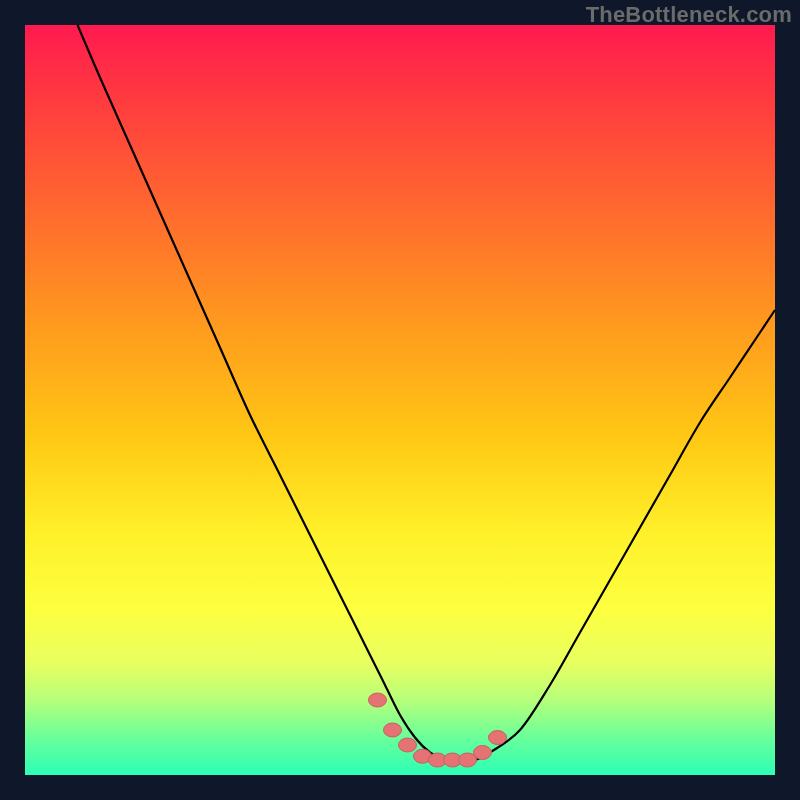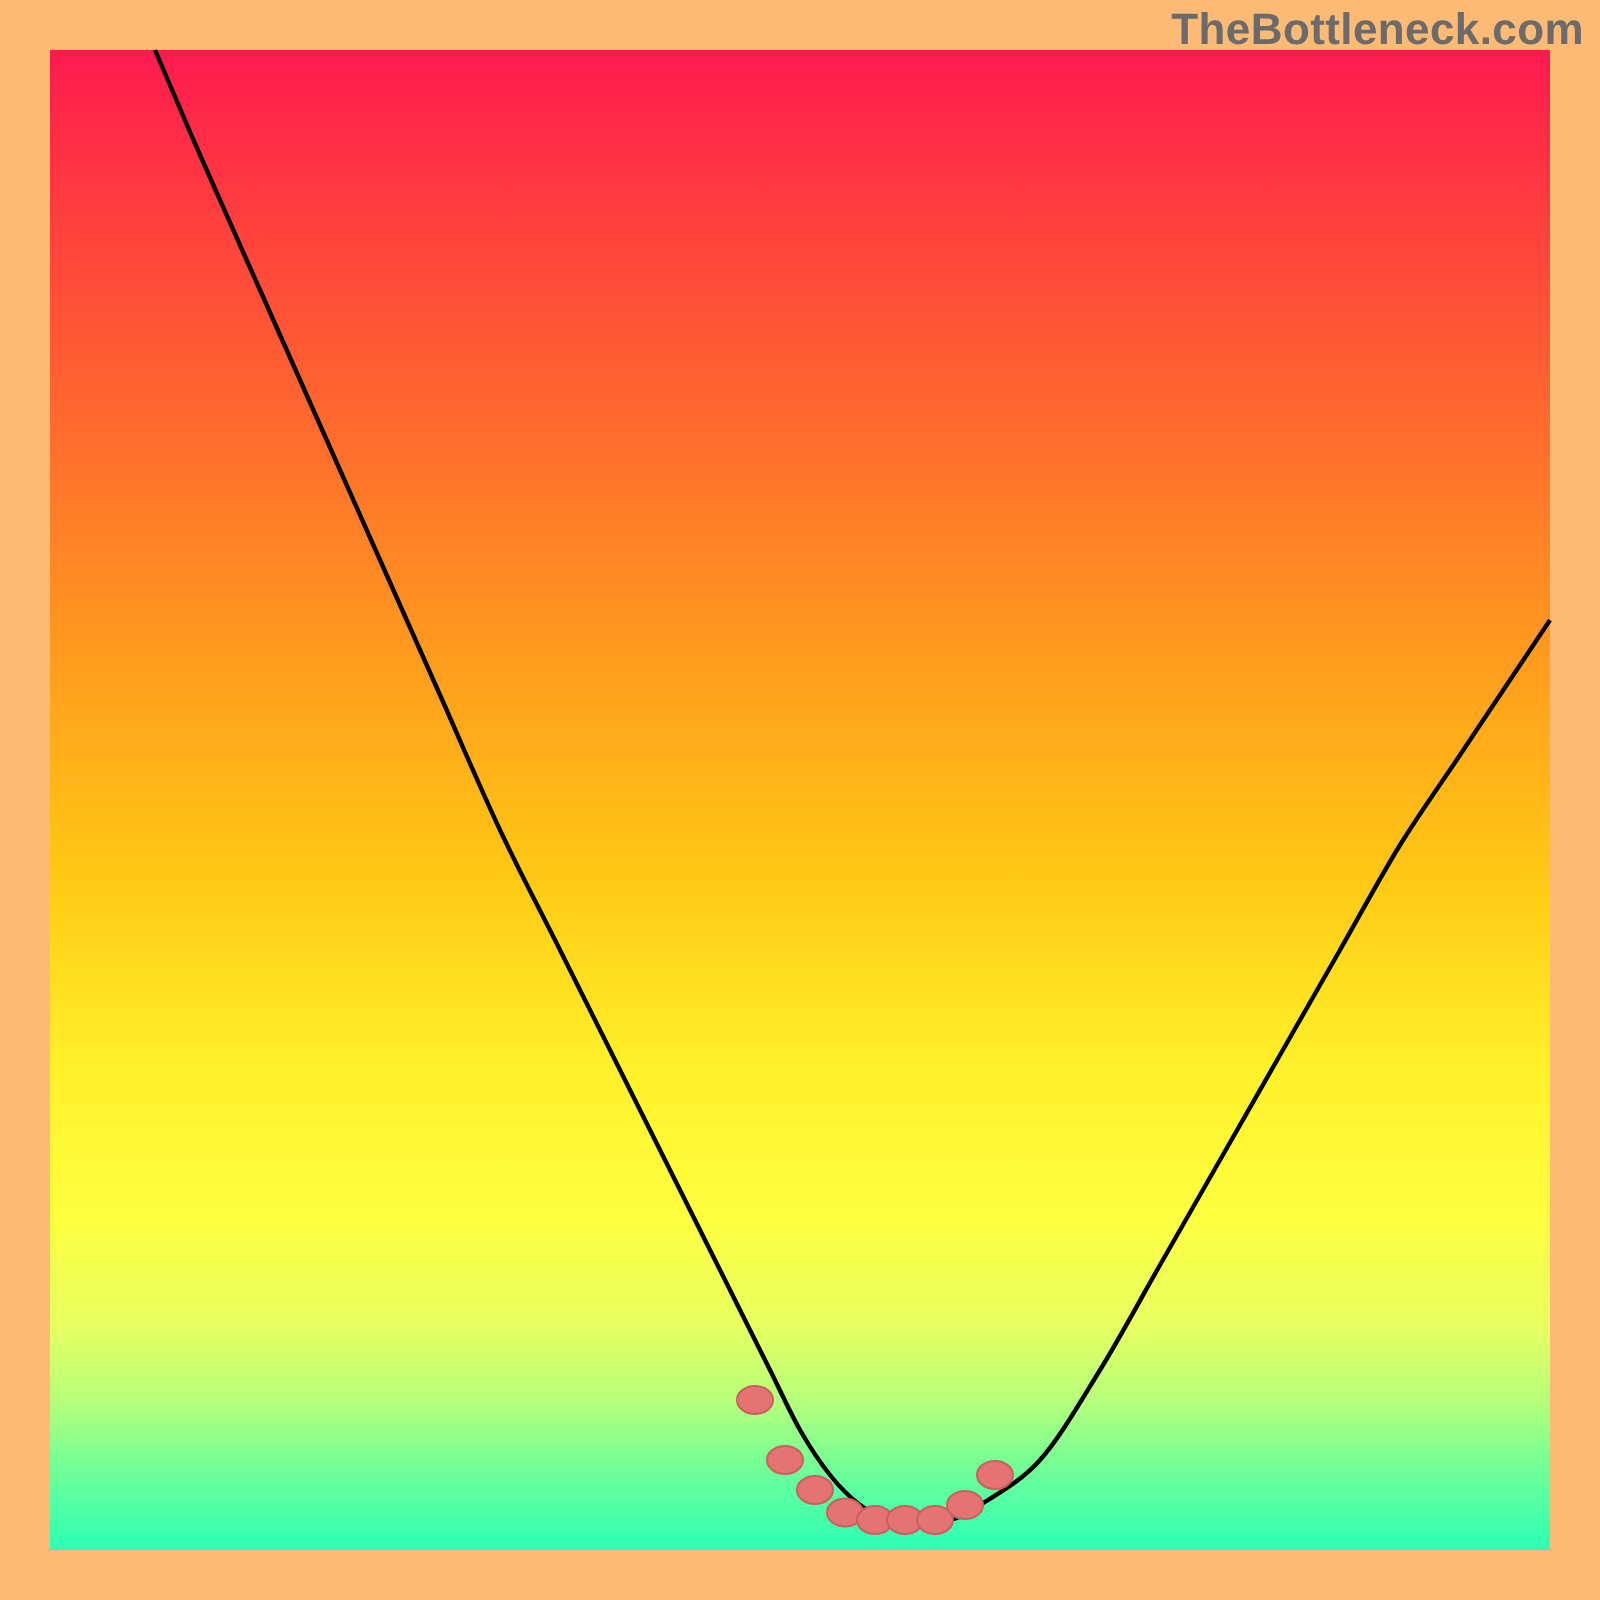--- a/index.html
+++ b/index.html
@@ -4,21 +4,21 @@
 <style>
   body {
     margin: 0;
     padding: 0;
     background: #fff;
   }
   .frame {
     width: 800px;
     height: 800px;
     position: relative;
-    background: #fdba74;
+    background: #0f172a;
   }
   .plot-area {
     position: absolute;
     left: 25px;
     top: 25px;
     width: 750px;
     height: 750px;
     background: linear-gradient(to bottom,
       #ff1a50 0%,
       #ff3b3f 10%,

